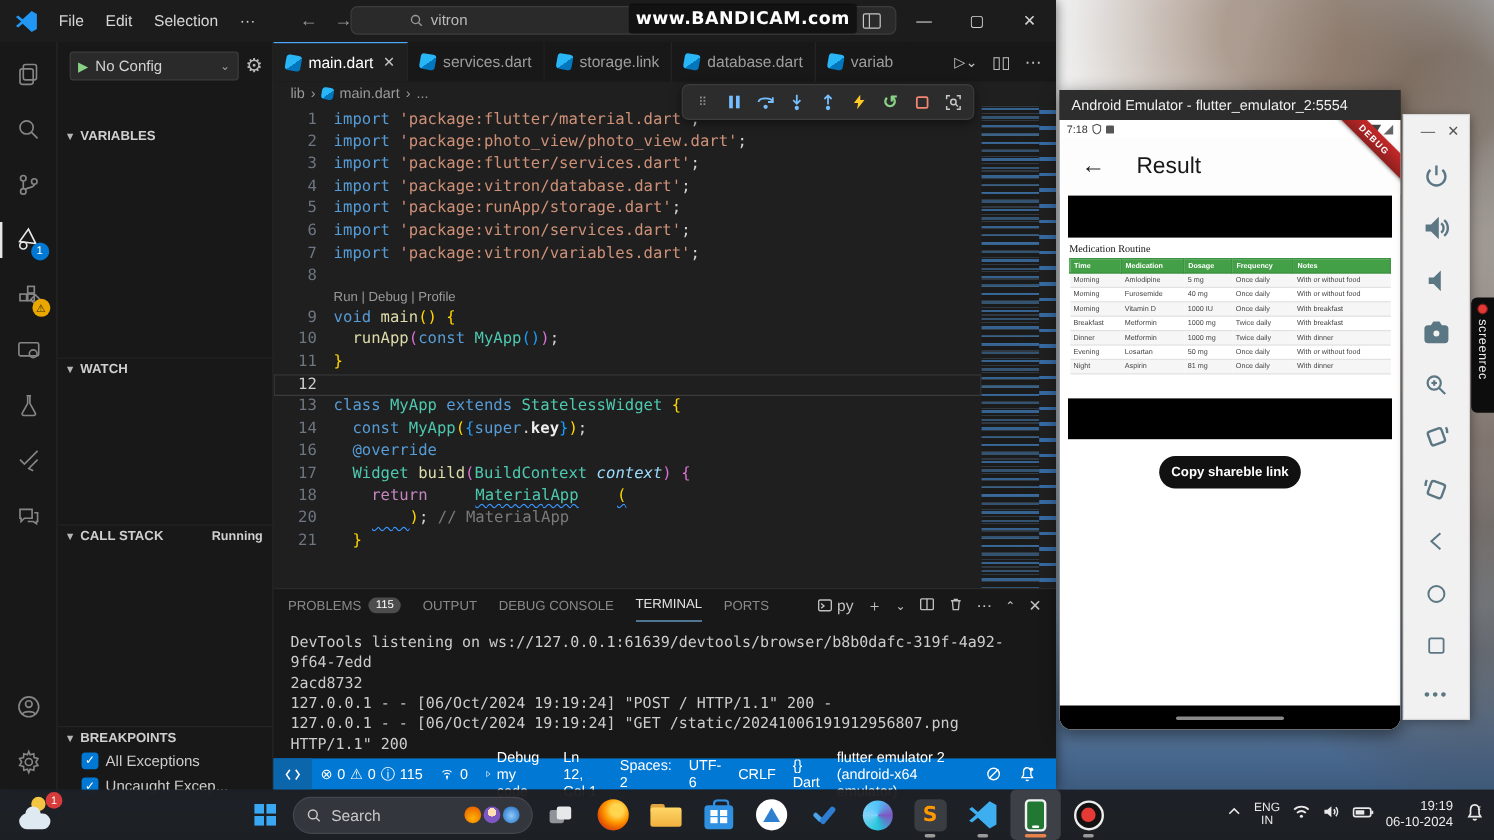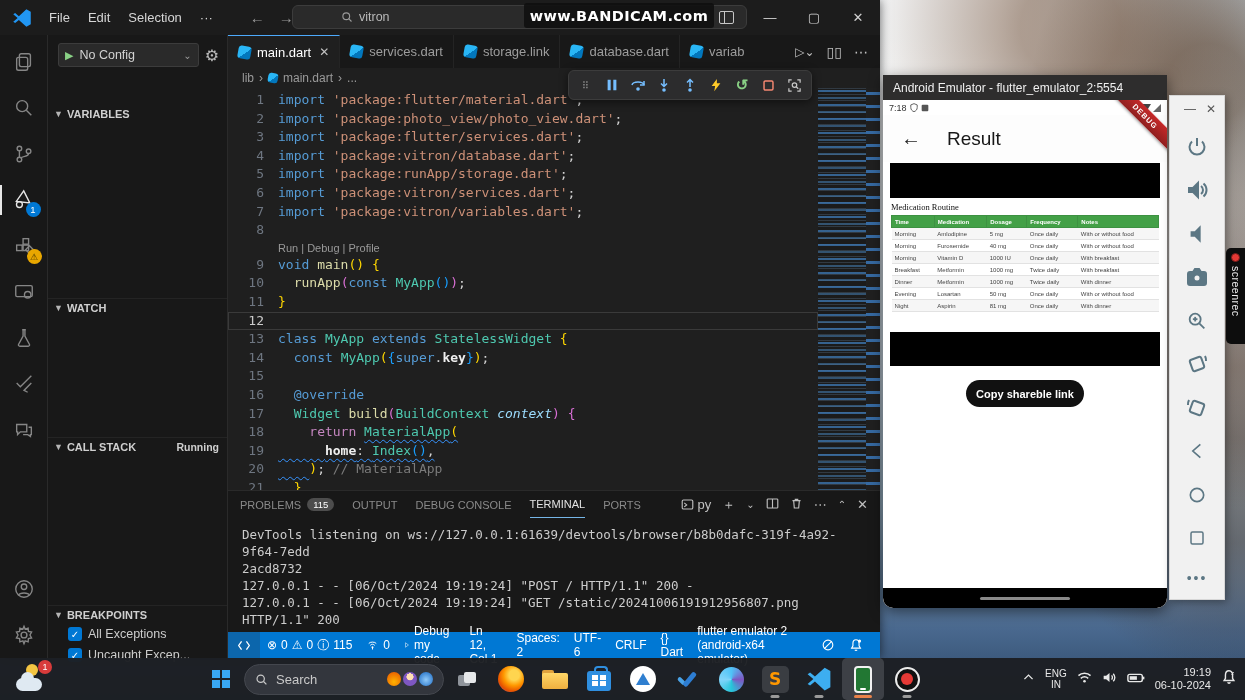--- a/index.html
+++ b/index.html
@@ -79,21 +79,21 @@
   .code-row.cur { box-shadow:inset 0 0 0 1px #3a3a3a; }
   .gutter { width:50px; text-align:right; color:#6e7681; flex:0 0 auto; padding-right:14px; }
   .code-row.cur .gutter { color:#cccccc; }
   .code-txt { flex:1; }
   .lens-row { height:16px; line-height:16px; }
   .lens-row .code-txt { color:#999999; font-size:11px; font-family:"Liberation Sans",sans-serif; }
   .tk-kw{color:#569cd6} .tk-ctl{color:#c586c0} .tk-str{color:#ce9178} .tk-fn{color:#dcdcaa}
   .tk-cls{color:#4ec9b0} .tk-var{color:#9cdcfe} .tk-txt{color:#d4d4d4} .tk-cmt{color:#7a7a7a}
   .tk-by{color:#ffd700} .tk-bb{color:#179fff} .tk-bp{color:#da70d6}
   .tk-prop{color:#eeeeee; font-weight:bold} .tk-it{font-style:italic}
-  .sq { text-decoration:underline; text-decoration-style:wavy; text-decoration-color:#3794ff; text-decoration-thickness:1px; text-underline-offset:3px; }
+  .sq { text-decoration:underline; text-decoration-style:wavy; text-decoration-color:#3794ff; text-decoration-thickness:1px; text-underline-offset:3px;margin-left:32px; }
   .minimap { position:absolute; right:14px; top:0; width:48px; bottom:0; background:
       repeating-linear-gradient(180deg, transparent 0 2px, rgba(66,133,200,.75) 2px 4px, transparent 4px 9px, rgba(80,150,215,.5) 9px 11px, transparent 11px 14px),
       repeating-linear-gradient(180deg, rgba(120,160,200,.25) 0 1px, transparent 1px 6px);
     background-color:#1b1b1b; opacity:.9; }
   .ovruler { position:absolute; right:0; top:0; width:14px; bottom:0; background:
       repeating-linear-gradient(180deg, transparent 0 4px, rgba(60,125,195,.8) 4px 7px, transparent 7px 13px);
     background-color:#202020; }
 
   
   .panel { height:142px; border-top:1px solid #2a2a2a; background:#181818; display:flex; flex-direction:column; flex:0 0 auto; }
@@ -433,25 +433,23 @@
               <div class="code-row"><span class="gutter">6</span><span class="code-txt"><span class="tk-kw">import</span><span class="tk-txt"> </span><span class="tk-str">'package:vitron/services.dart'</span><span class="tk-txt">;</span></span></div>
               <div class="code-row"><span class="gutter">7</span><span class="code-txt"><span class="tk-kw">import</span><span class="tk-txt"> </span><span class="tk-str">'package:vitron/variables.dart'</span><span class="tk-txt">;</span></span></div>
               <div class="code-row"><span class="gutter">8</span><span class="code-txt"></span></div>
               <div class="code-row lens-row"><span class="gutter"></span><span class="code-txt">Run | Debug | Profile</span></div>
               <div class="code-row"><span class="gutter">9</span><span class="code-txt"><span class="tk-kw">void</span><span class="tk-txt"> </span><span class="tk-fn">main</span><span class="tk-by">()</span><span class="tk-txt"> </span><span class="tk-by">{</span></span></div>
               <div class="code-row"><span class="gutter">10</span><span class="code-txt"><span class="tk-txt">  </span><span class="tk-fn">runApp</span><span class="tk-bp">(</span><span class="tk-kw">const</span><span class="tk-txt"> </span><span class="tk-cls">MyApp</span><span class="tk-bb">()</span><span class="tk-bp">)</span><span class="tk-txt">;</span></span></div>
               <div class="code-row"><span class="gutter">11</span><span class="code-txt"><span class="tk-by">}</span></span></div>
               <div class="code-row cur"><span class="gutter">12</span><span class="code-txt"></span></div>
               <div class="code-row"><span class="gutter">13</span><span class="code-txt"><span class="tk-kw">class</span><span class="tk-txt"> </span><span class="tk-cls">MyApp</span><span class="tk-txt"> </span><span class="tk-kw">extends</span><span class="tk-txt"> </span><span class="tk-cls">StatelessWidget</span><span class="tk-txt"> </span><span class="tk-by">{</span></span></div>
               <div class="code-row"><span class="gutter">14</span><span class="code-txt"><span class="tk-txt">  </span><span class="tk-kw">const</span><span class="tk-txt"> </span><span class="tk-cls">MyApp</span><span class="tk-by">(</span><span class="tk-bb">{</span><span class="tk-kw">super</span><span class="tk-txt">.</span><span class="tk-prop">key</span><span class="tk-bb">}</span><span class="tk-by">)</span><span class="tk-txt">;</span></span></div>
-              <div class="code-row"><span class="gutter">15</span><span class="code-txt"></span></div>
               <div class="code-row"><span class="gutter">16</span><span class="code-txt"><span class="tk-txt">  </span><span class="tk-kw">@override</span></span></div>
               <div class="code-row"><span class="gutter">17</span><span class="code-txt"><span class="tk-txt">  </span><span class="tk-cls">Widget</span><span class="tk-txt"> </span><span class="tk-fn">build</span><span class="tk-bp">(</span><span class="tk-cls">BuildContext</span><span class="tk-txt"> </span><span class="tk-var tk-it">context</span><span class="tk-bp">)</span><span class="tk-txt"> </span><span class="tk-bp">{</span></span></div>
               <div class="code-row"><span class="gutter">18</span><span class="code-txt"><span class="tk-txt">    </span><span class="tk-ctl">return</span><span class="tk-txt"> </span><span class="tk-cls sq">MaterialApp</span><span class="tk-by sq">(</span></span></div>
-              <div class="code-row"><span class="gutter">19</span><span class="code-txt"><span class="tk-txt sq">      </span><span class="tk-prop sq">home</span><span class="tk-txt sq">: </span><span class="tk-cls sq">Index</span><span class="tk-bb sq">()</span><span class="tk-txt sq">,</span></span></div>
               <div class="code-row"><span class="gutter">20</span><span class="code-txt"><span class="tk-txt sq">    </span><span class="tk-by">)</span><span class="tk-txt">; </span><span class="tk-cmt">// MaterialApp</span></span></div>
               <div class="code-row"><span class="gutter">21</span><span class="code-txt"><span class="tk-txt">  </span><span class="tk-by">}</span></span></div>
             </div>
           <div class="minimap"></div>
           <div class="ovruler"></div>
         </div>
 
         <div class="panel">
           <div class="panel-tabs">
             <span class="ptab">

